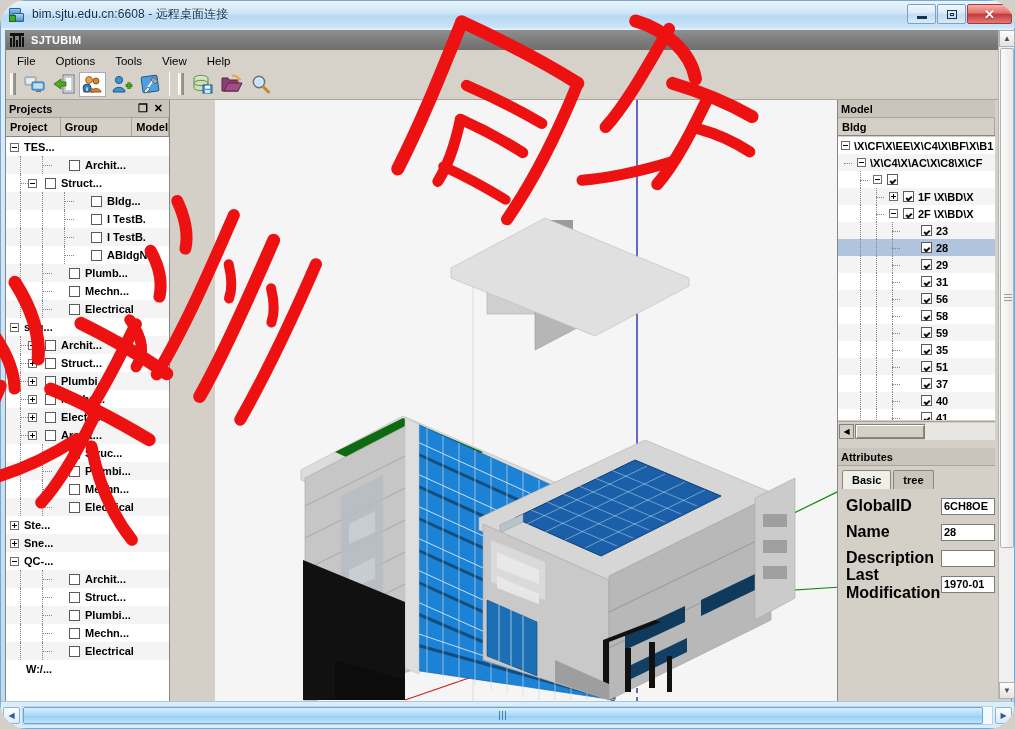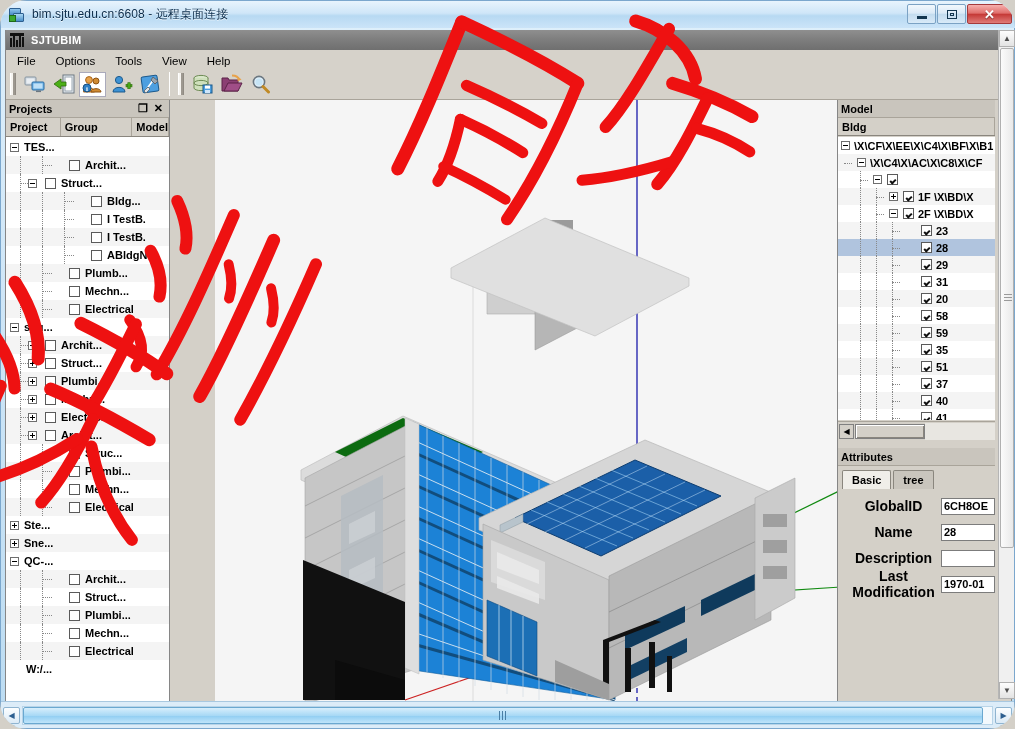--- a/index.html
+++ b/index.html
@@ -198,21 +198,21 @@
 
   .attrs-panel { position:absolute; left:0; top:348px; right:0; bottom:0; background:#d4d0c8; }
   .tabrow { display:flex; padding:4px 0 0 4px; gap:2px; }
   .tab {
     padding:3px 9px; font-size:11px; font-weight:bold;
     border:1px solid #8a867e; border-bottom:none;
     background:#c9c5bd; border-radius:2px 2px 0 0;
   }
   .tab.active { background:#f0eee9; }
   .attr-row { display:flex; align-items:center; height:26px; padding-left:8px; }
-  .attr-label { font-size:14px; font-weight:bold; color:#000; width:95px; flex:0 0 auto;text-align:center; }
+  .attr-label { font-size:16px; font-weight:bold; color:#000; width:95px; flex:0 0 auto; }
   .attr-input {
     height:17px; background:#fff; border:1px solid #7c7c7c;
     font-size:11px; font-weight:bold; padding:0 2px; line-height:15px;
     width:55px; overflow:hidden; white-space:nowrap;
   }
 
   
   .vscroll-outer {
     position:absolute; right:0; top:29px; width:16px; bottom:29px;
     background:#f0f0f0; border-left:1px solid #b5b5b5;
@@ -919,21 +919,21 @@
                 <span class="mlabel">31</span>
               </div>
               <div class="mrow alt">
                 <span class="vline" style="left: 22px;"></span>
                 <span class="vline" style="left: 38px;"></span>
                 <span class="vline" style="left: 54px;"></span>
                 <span class="hline" style="left: 54px; width: 8px;"></span>
                 <span style="width: 67px; flex: 0 0 auto;"></span>
                 <span style="width: 11px; flex: 0 0 auto;"></span>
                 <span class="cbox ck" style="margin-left: 5px;"></span>
-                <span class="mlabel">20</span>
+                <span class="mlabel">56</span>
               </div>
               <div class="mrow">
                 <span class="vline" style="left: 22px;"></span>
                 <span class="vline" style="left: 38px;"></span>
                 <span class="vline" style="left: 54px;"></span>
                 <span class="hline" style="left: 54px; width: 8px;"></span>
                 <span style="width: 67px; flex: 0 0 auto;"></span>
                 <span style="width: 11px; flex: 0 0 auto;"></span>
                 <span class="cbox ck" style="margin-left: 5px;"></span>
                 <span class="mlabel">58</span>

